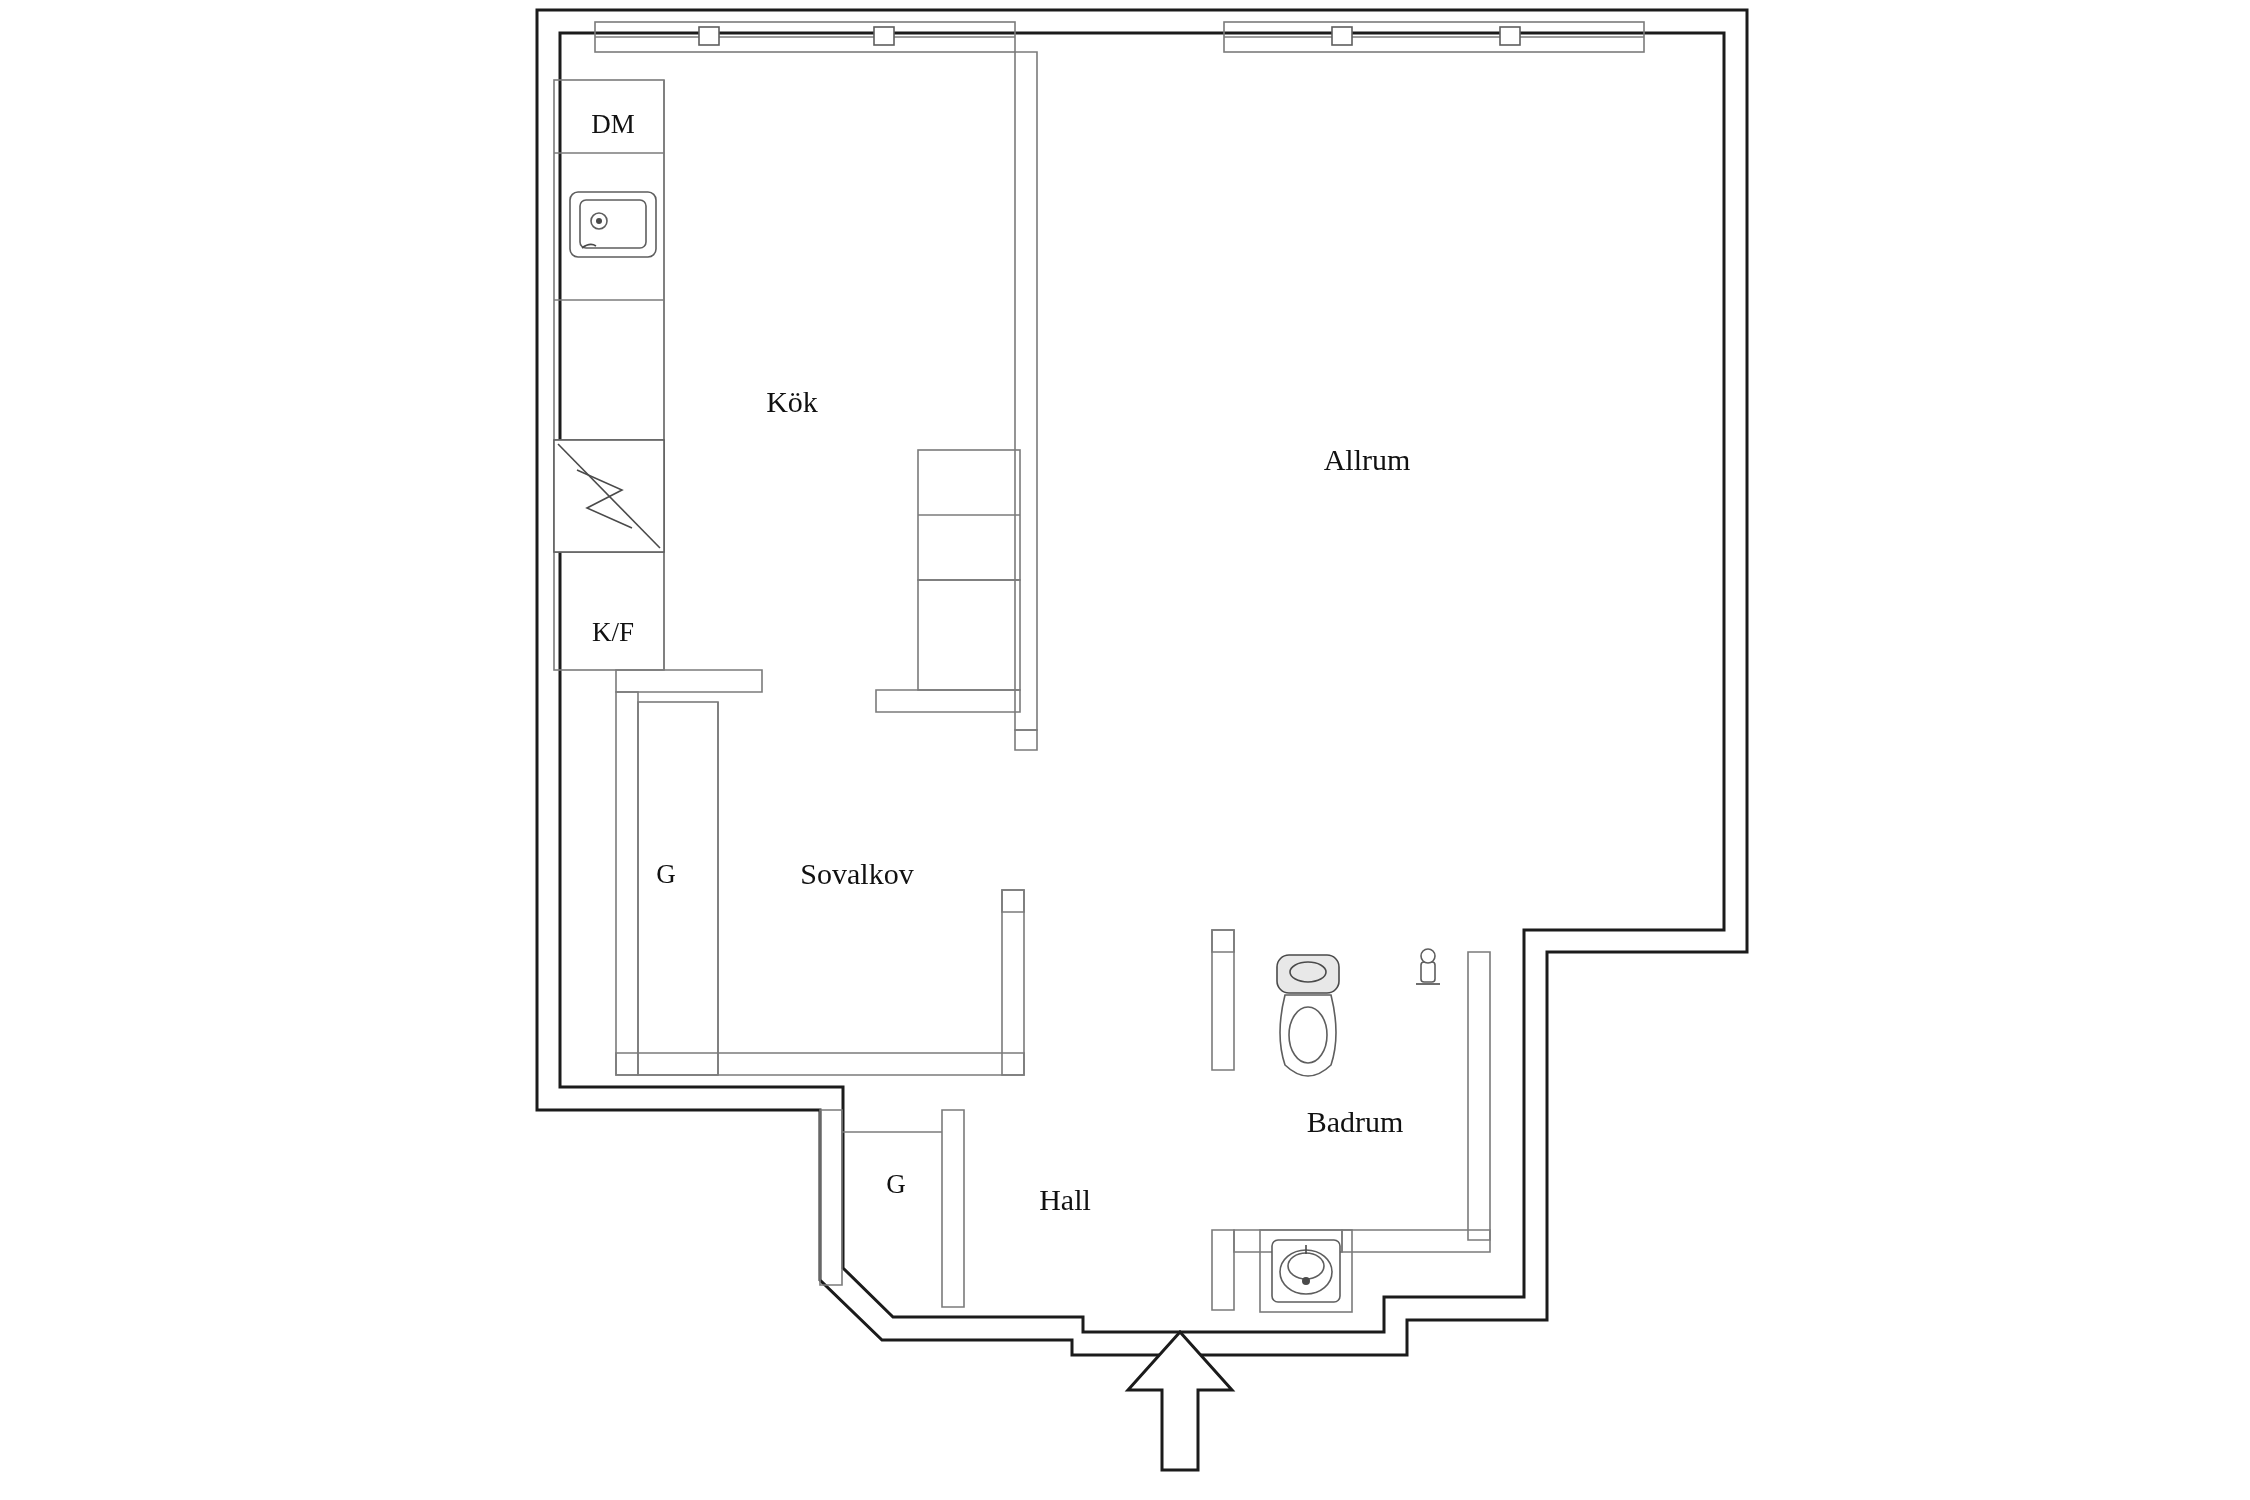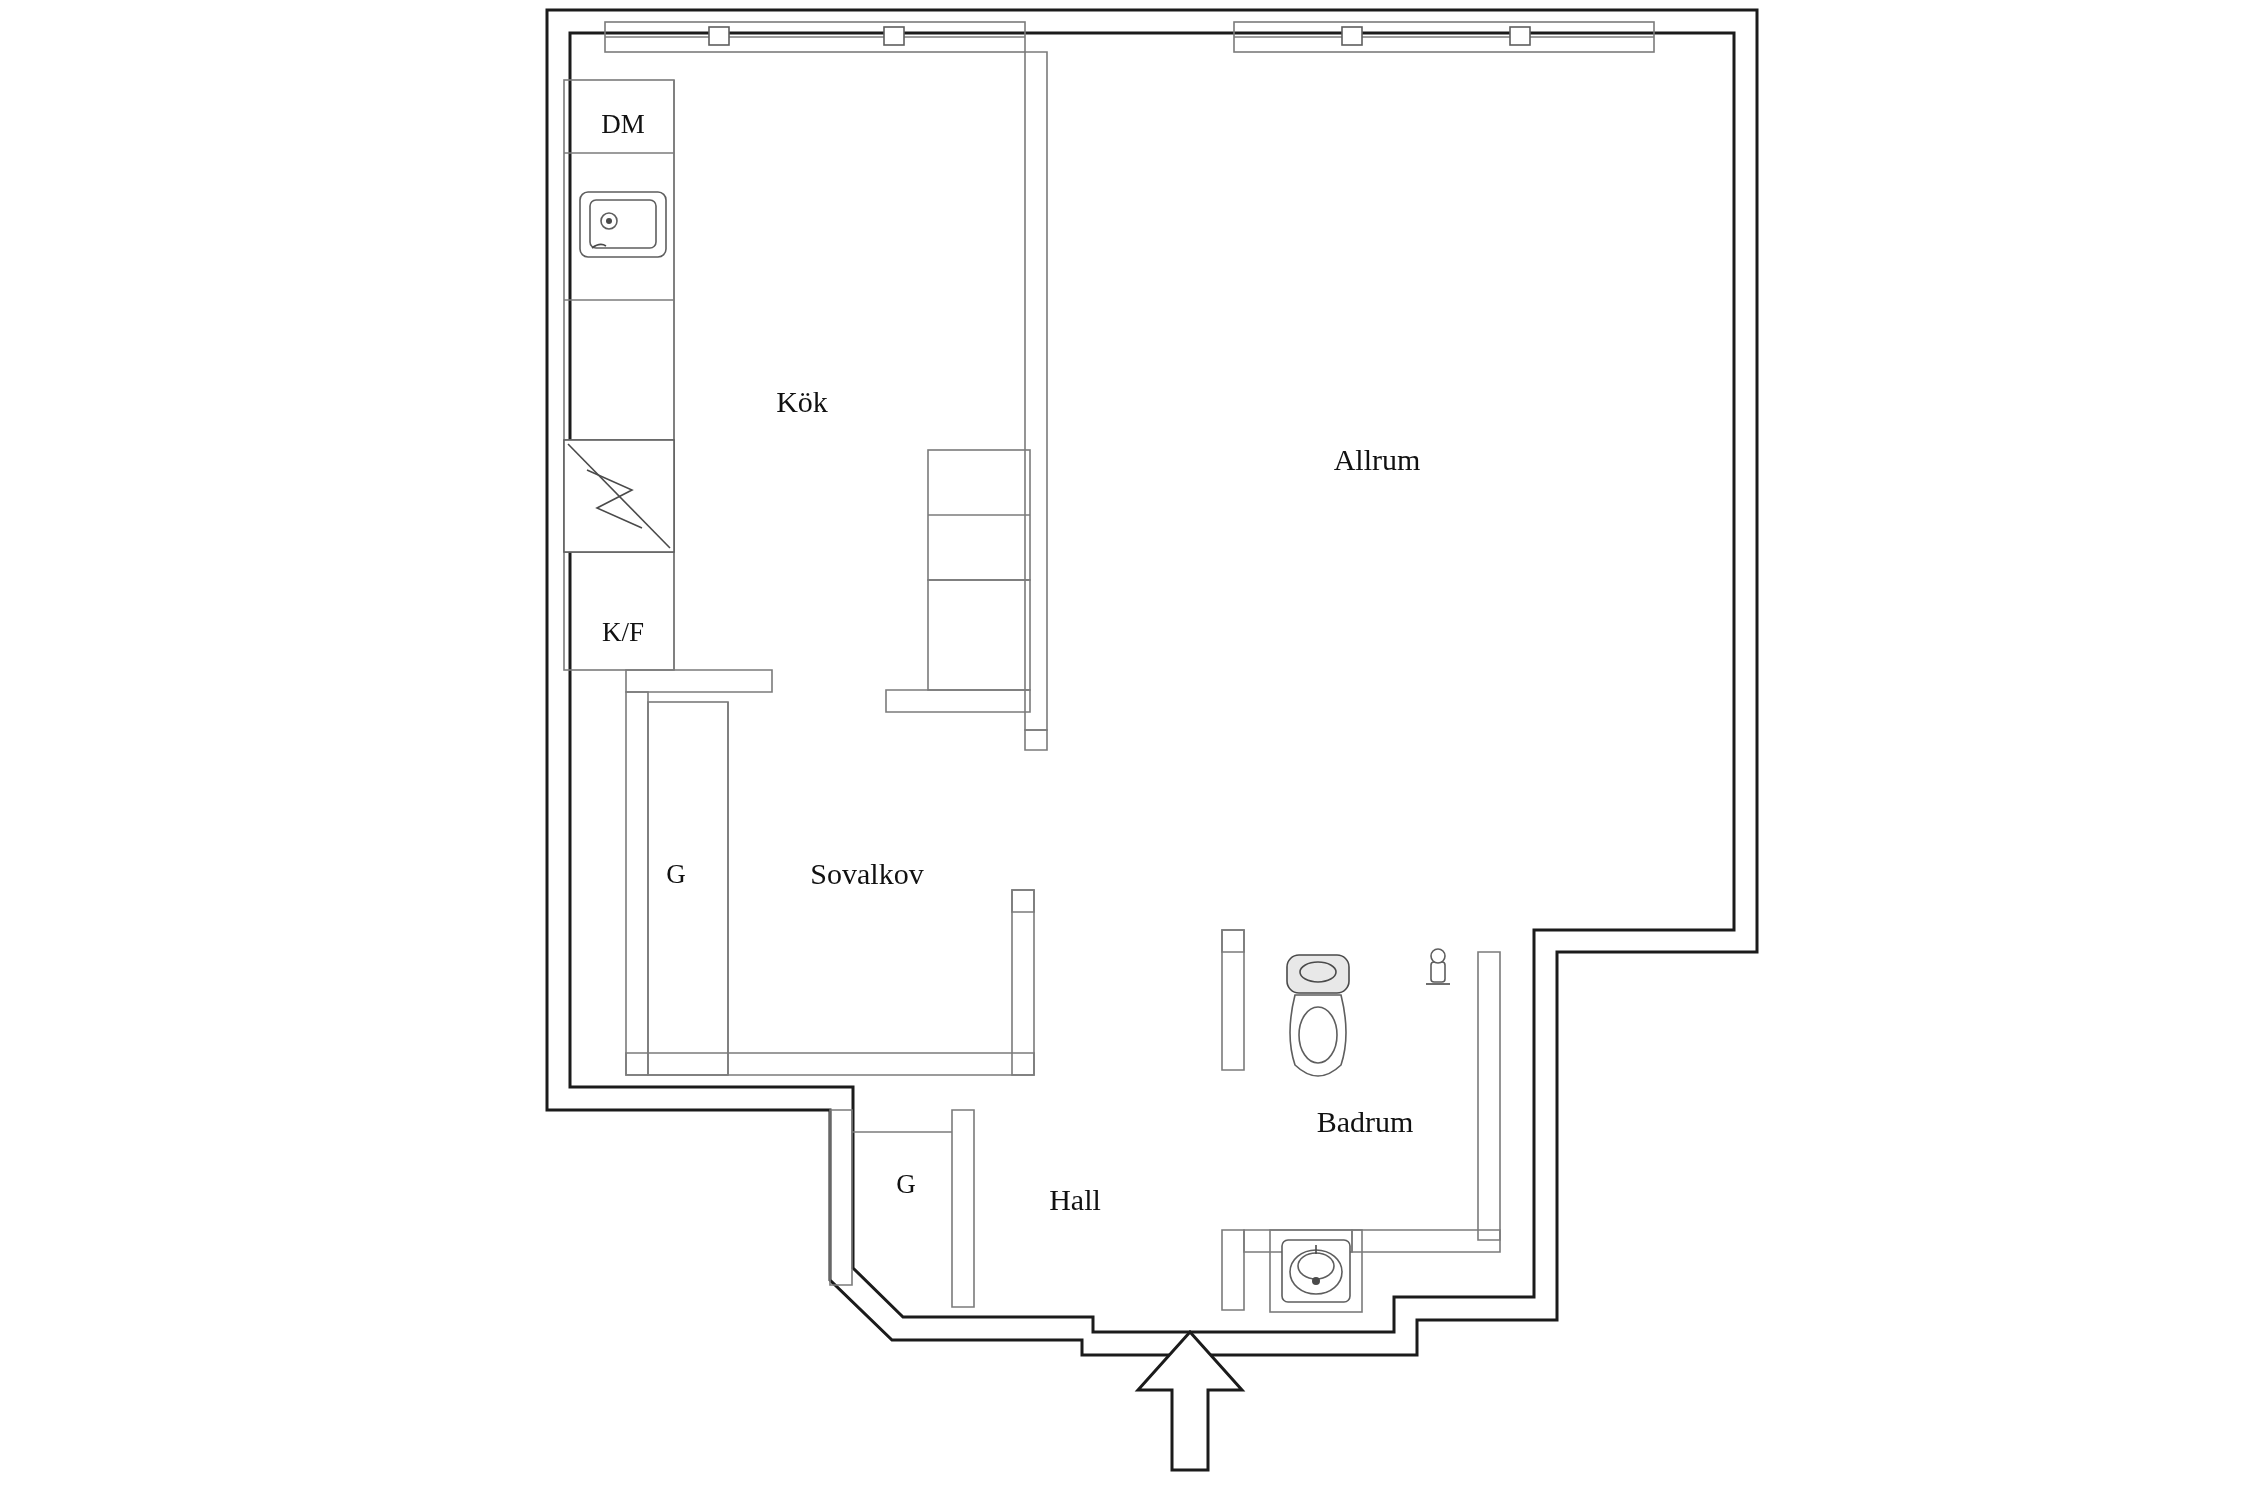--- a/index.html
+++ b/index.html
@@ -9,21 +9,21 @@
   }
   body {
     width: 2250px;
     height: 1500px;
     font-family: "Liberation Serif", serif;
     overflow: hidden;
     position: relative;
   }
   #plan-root {
     position: absolute;
-    left: 12px; top: 0;
+    left: 2px; top: 0;
     width: 2125px;
     height: 1500px;
     text-decoration: underline;
   }
   svg.floorplan {
     display: block;
     width: 2250px;
     height: 1500px;
   }
   .room-label {

